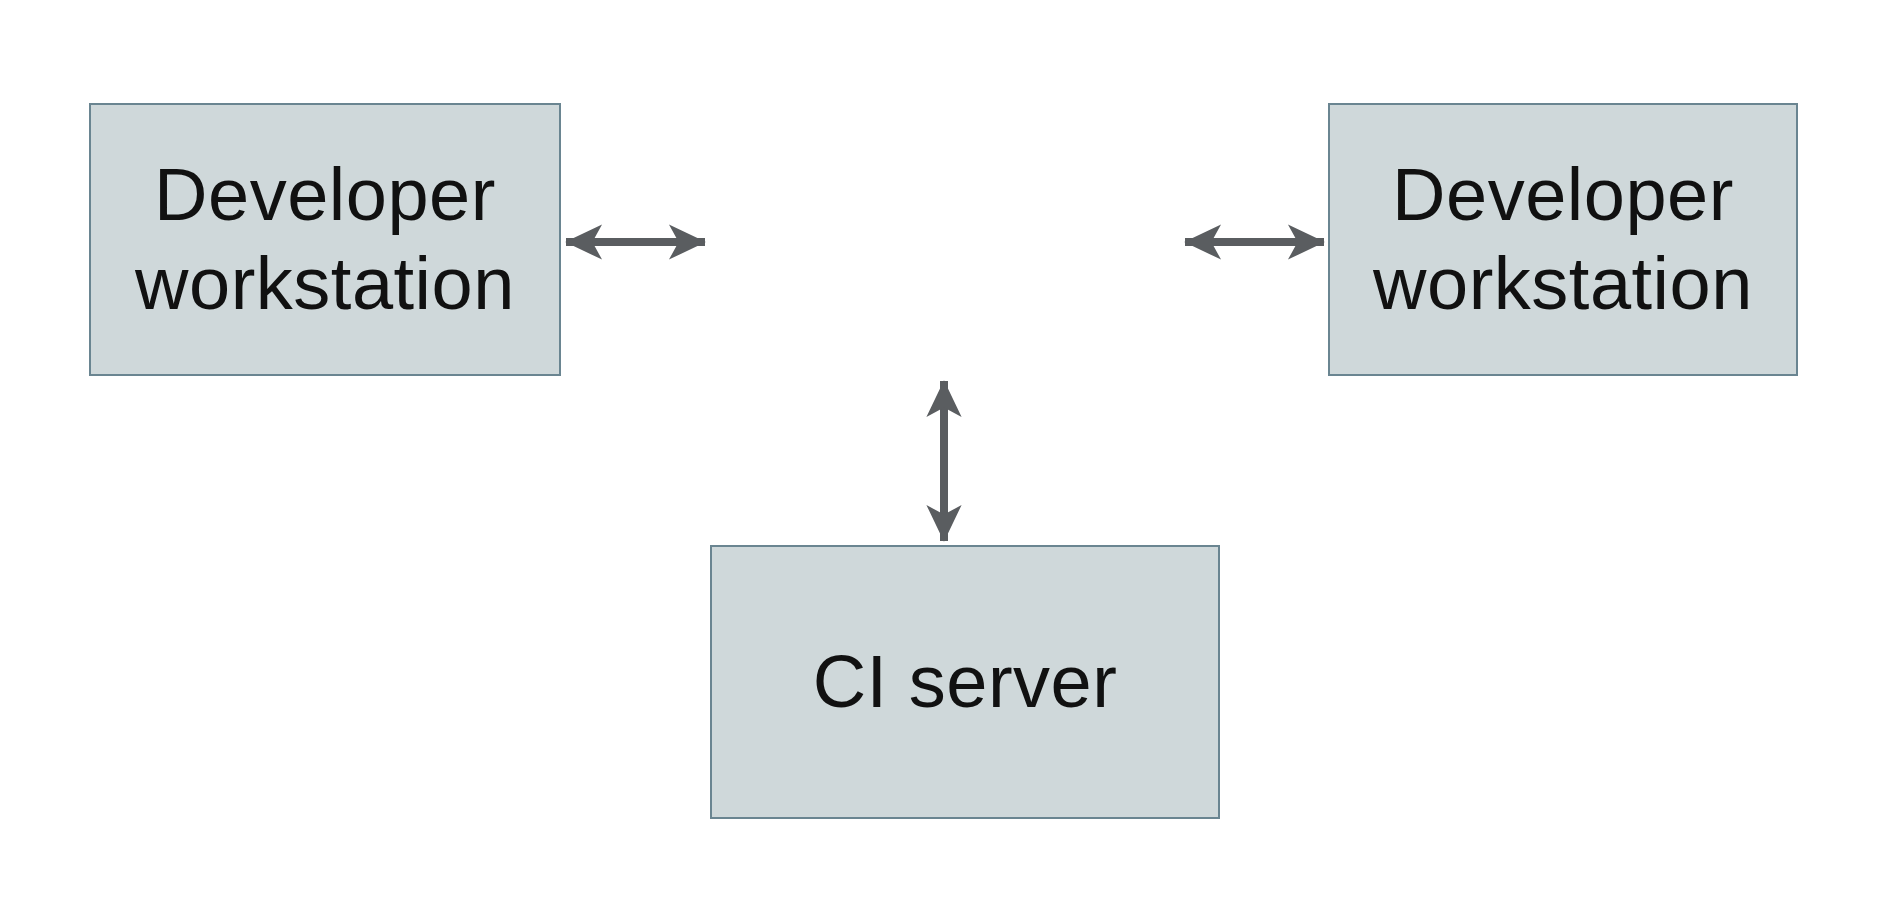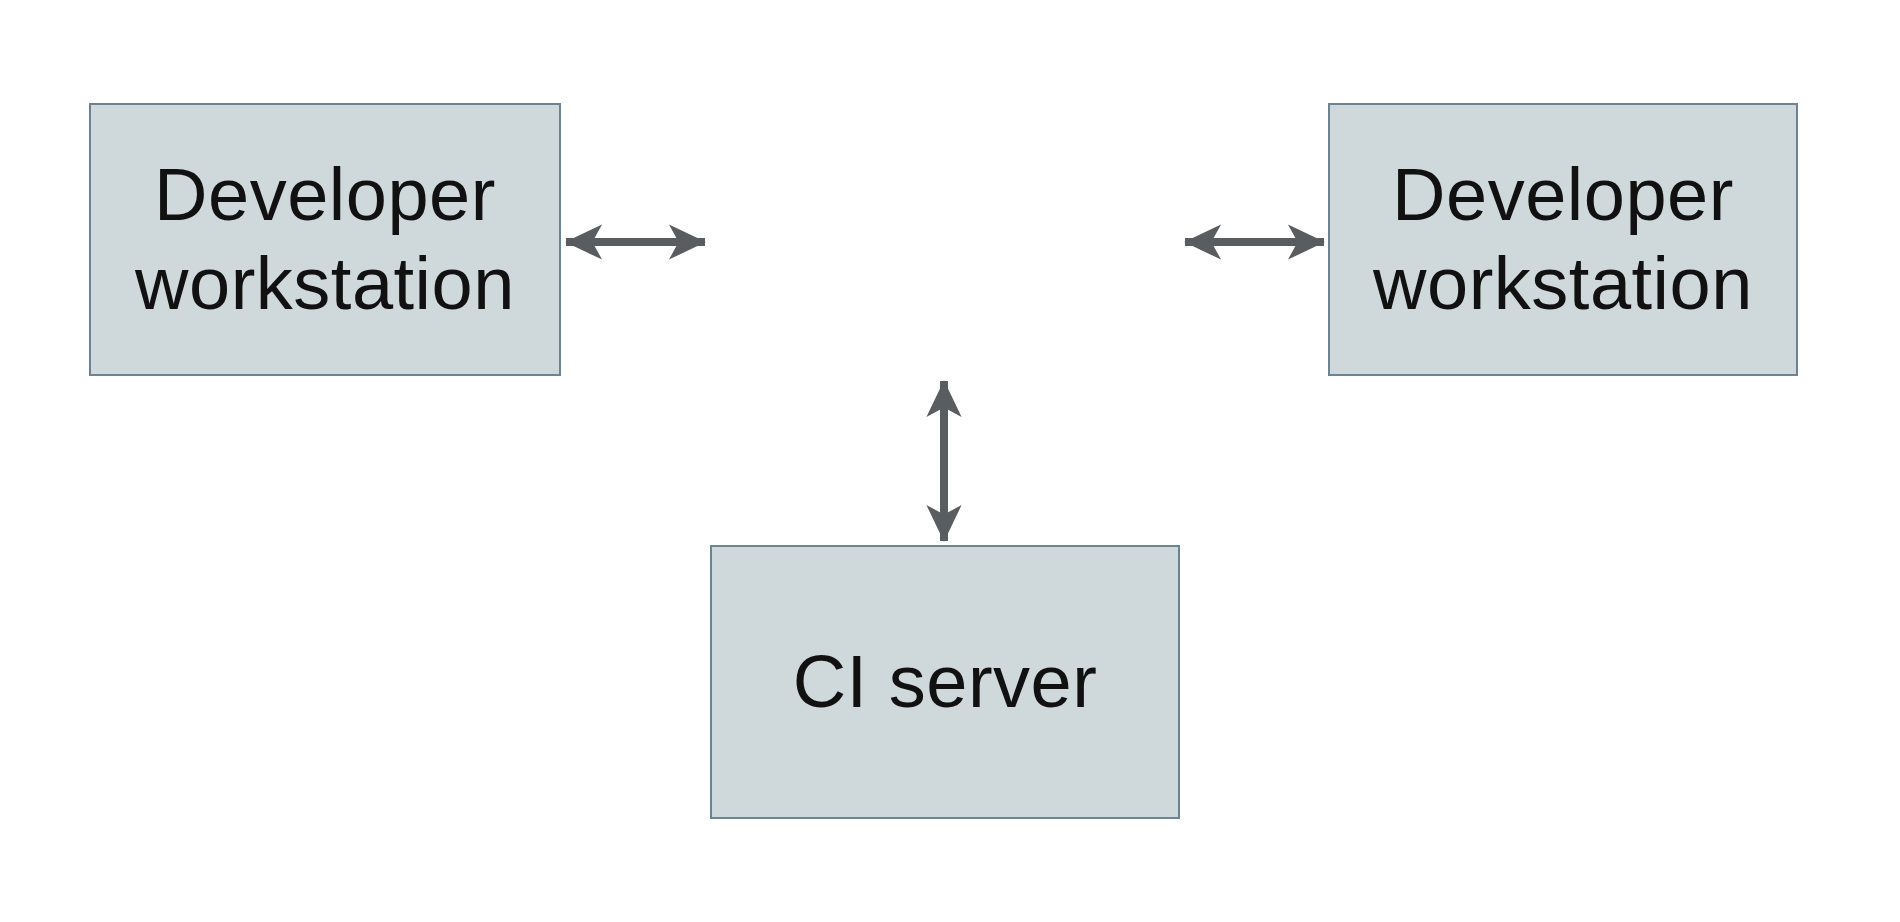--- a/index.html
+++ b/index.html
@@ -29,21 +29,21 @@
     text-align:center;
     color:var(--text);
     font-size:74px;
     line-height:1.2;
     white-space:pre-line;
     letter-spacing:0.5px;
   }
   .node-dev-left  {left:89px;  top:103px; width:472px; height:273px;}
   .node-cache     {left:710px; top:104px; width:470px; height:272px;}
   .node-dev-right {left:1328px;top:103px; width:470px; height:273px;}
-  .node-ci        {left:710px; top:545px; width:470px; height:274px;}
+  .node-ci        {left:710px; top:545px; width:510px; height:274px;}
   .edges-layer{
     position:absolute;
     left:0;top:0;
     width:1900px;height:922px;
     pointer-events:none;
   }
   .edge{
     stroke:var(--arrow);
     stroke-width:8;
     fill:none;

